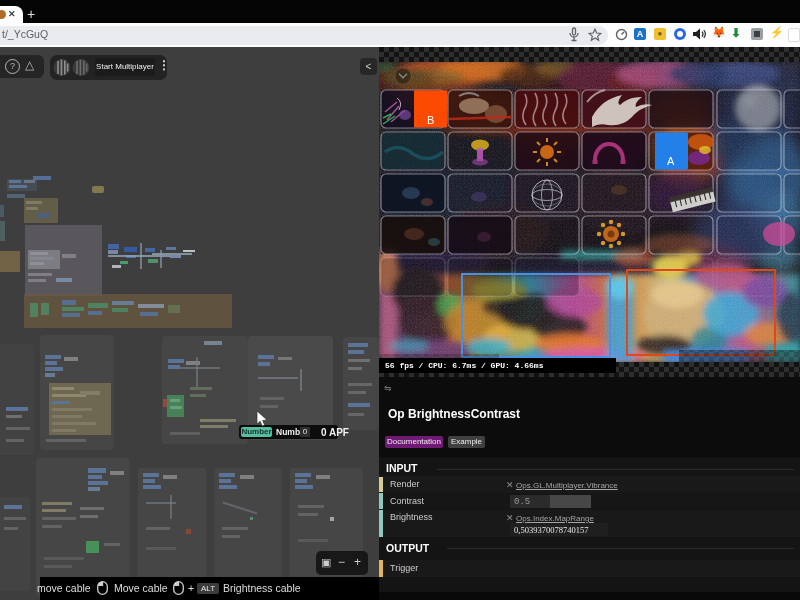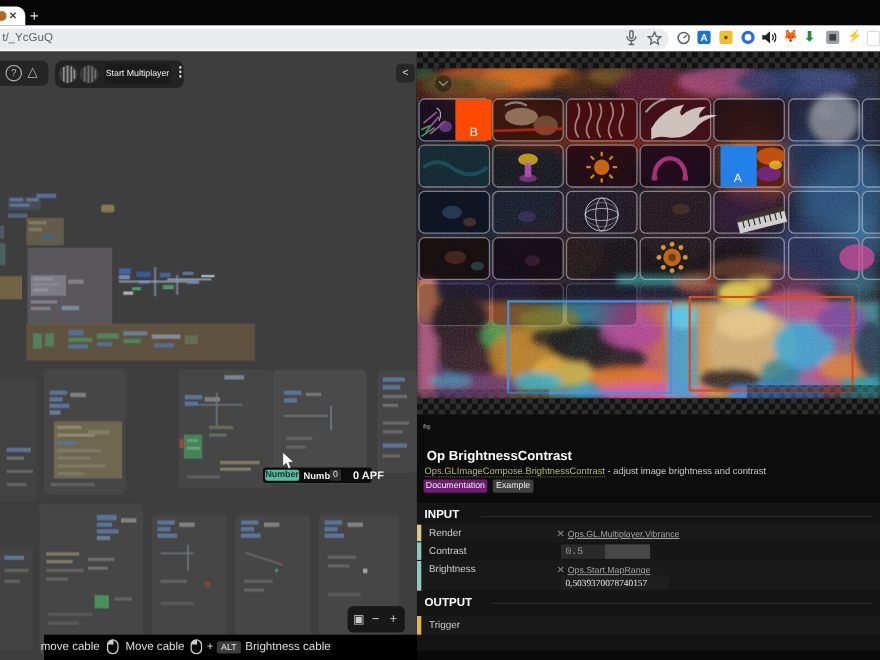--- a/index.html
+++ b/index.html
@@ -559,26 +559,28 @@
         <rect x="248" y="208" width="148" height="85" fill="none" stroke="#e0481a" stroke-width="2"></rect>
 
         <rect x="300" y="288" width="121" height="12" fill="url(#chk)" opacity="0.5"></rect>
         <rect x="0" y="292" width="120" height="8" fill="url(#chk)" opacity="0.3"></rect>
 
         <circle cx="24" cy="14" r="8" fill="#100c0a" opacity="0.45" stroke="#5a5a5a" stroke-width="1" stroke-opacity="0.7"></circle>
         <path d="M20 11.8 l4 4 l4 -4" stroke="#8a8a8a" stroke-width="1.3" fill="none"></path>
       </svg>
       </div>
 
+      <div class="abs" style="left:0;top:311px;width:237px;height:15px;background:#000;color:#fff;
+        font-family:'Liberation Mono',monospace;font-size:8px;font-weight:bold;line-height:15px;">
+        <span style="padding-left:6px;">56 fps / CPU: 6.7ms / GPU: 4.66ms</span>
+      </div>
 
       <div class="abs" style="left:0;top:330px;width:421px;height:223px;background:#0c0c0c;">
         <div class="abs" style="left:5px;top:6px;color:#8a8a8a;font-size:9px;">⇋</div>
         <div class="abs" style="left:9px;top:30px;color:#fff;font-size:12px;font-weight:bold;">Op BrightnessContrast</div>
-        <div class="abs" style="left:7px;top:46px;font-size:8.5px;color:#c9c9c9;">
-          <span style="color:#b9b96a;border-bottom:1px dotted rgba(185,185,106,0.45);">Ops.GLImageCompose.BrightnessContrast</span> - adjust image brightness and contrast</div>
         <div class="abs" style="left:6px;top:59px;width:58px;height:12px;background:#701a75;border-radius:2px;color:#ededed;font-size:8px;text-align:center;line-height:12px;">Documentation</div>
         <div class="abs" style="left:69px;top:59px;width:37px;height:12px;background:#404040;border-radius:2px;color:#ededed;font-size:8px;text-align:center;line-height:12px;">Example</div>
 
         <div class="abs" style="left:0;top:80px;width:421px;height:143px;background:#141414;"></div>
         <div class="abs" style="left:7px;top:85px;color:#fff;font-size:10.5px;font-weight:bold;">INPUT</div>
         <div class="abs" style="left:58px;top:92px;width:357px;height:1px;background:#2c2c2c;"></div>
 
         <div class="abs" style="left:0;top:99px;width:421px;height:17px;background:#191919;"></div>
         <div class="abs" style="left:0;top:100px;width:4px;height:15px;background:#d8cc8e;"></div>
         <div class="abs" style="left:11px;top:102px;color:#cdcdcd;font-size:9px;">Render</div>
@@ -588,21 +590,21 @@
         <div class="abs" style="left:0;top:116px;width:4px;height:16px;background:#8fc9c0;"></div>
         <div class="abs" style="left:11px;top:119px;color:#cdcdcd;font-size:9px;">Contrast</div>
         <div class="abs" style="left:131px;top:118px;width:81px;height:13px;background:#2b2b2b;">
           <div class="abs" style="left:40px;top:0;width:41px;height:13px;background:#474747;"></div>
           <div class="abs" style="left:4px;top:2px;color:#9a9a9a;font-size:9px;font-family:'Liberation Mono',monospace;">0.5</div>
         </div>
 
         <div class="abs" style="left:0;top:133px;width:421px;height:27px;background:#191919;"></div>
         <div class="abs" style="left:0;top:133px;width:4px;height:27px;background:#8fc9c0;"></div>
         <div class="abs" style="left:11px;top:135px;color:#cdcdcd;font-size:9px;">Brightness</div>
-        <div class="abs" style="left:127px;top:136px;color:#8f8f8f;font-size:9px;">✕ <span style="text-decoration:underline;color:#a5a5a5;font-size:8px;">Ops.Start.MapRange</span></div>
+        <div class="abs" style="left:127px;top:136px;color:#8f8f8f;font-size:9px;">✕ <span style="text-decoration:underline;color:#a5a5a5;font-size:8px;">Ops.Index.MapRange</span></div>
         <div class="abs" style="left:131px;top:146px;width:98px;height:13px;background:#1f1f1f;">
           <div class="abs" style="left:4px;top:2px;color:#e8e8e8;font-size:8.5px;font-family:Liberation Serif, serif;">0,5039370078740157</div>
         </div>
 
         <div class="abs" style="left:7px;top:165px;color:#fff;font-size:10.5px;font-weight:bold;">OUTPUT</div>
         <div class="abs" style="left:68px;top:171px;width:347px;height:1px;background:#2c2c2c;"></div>
         <div class="abs" style="left:0;top:183px;width:421px;height:17px;background:#191919;"></div>
         <div class="abs" style="left:0;top:183px;width:4px;height:17px;background:#e0b45a;"></div>
         <div class="abs" style="left:11px;top:186px;color:#cdcdcd;font-size:9px;">Trigger</div>
         <div class="abs" style="left:0;top:215px;width:421px;height:8px;background:#090909;"></div>

